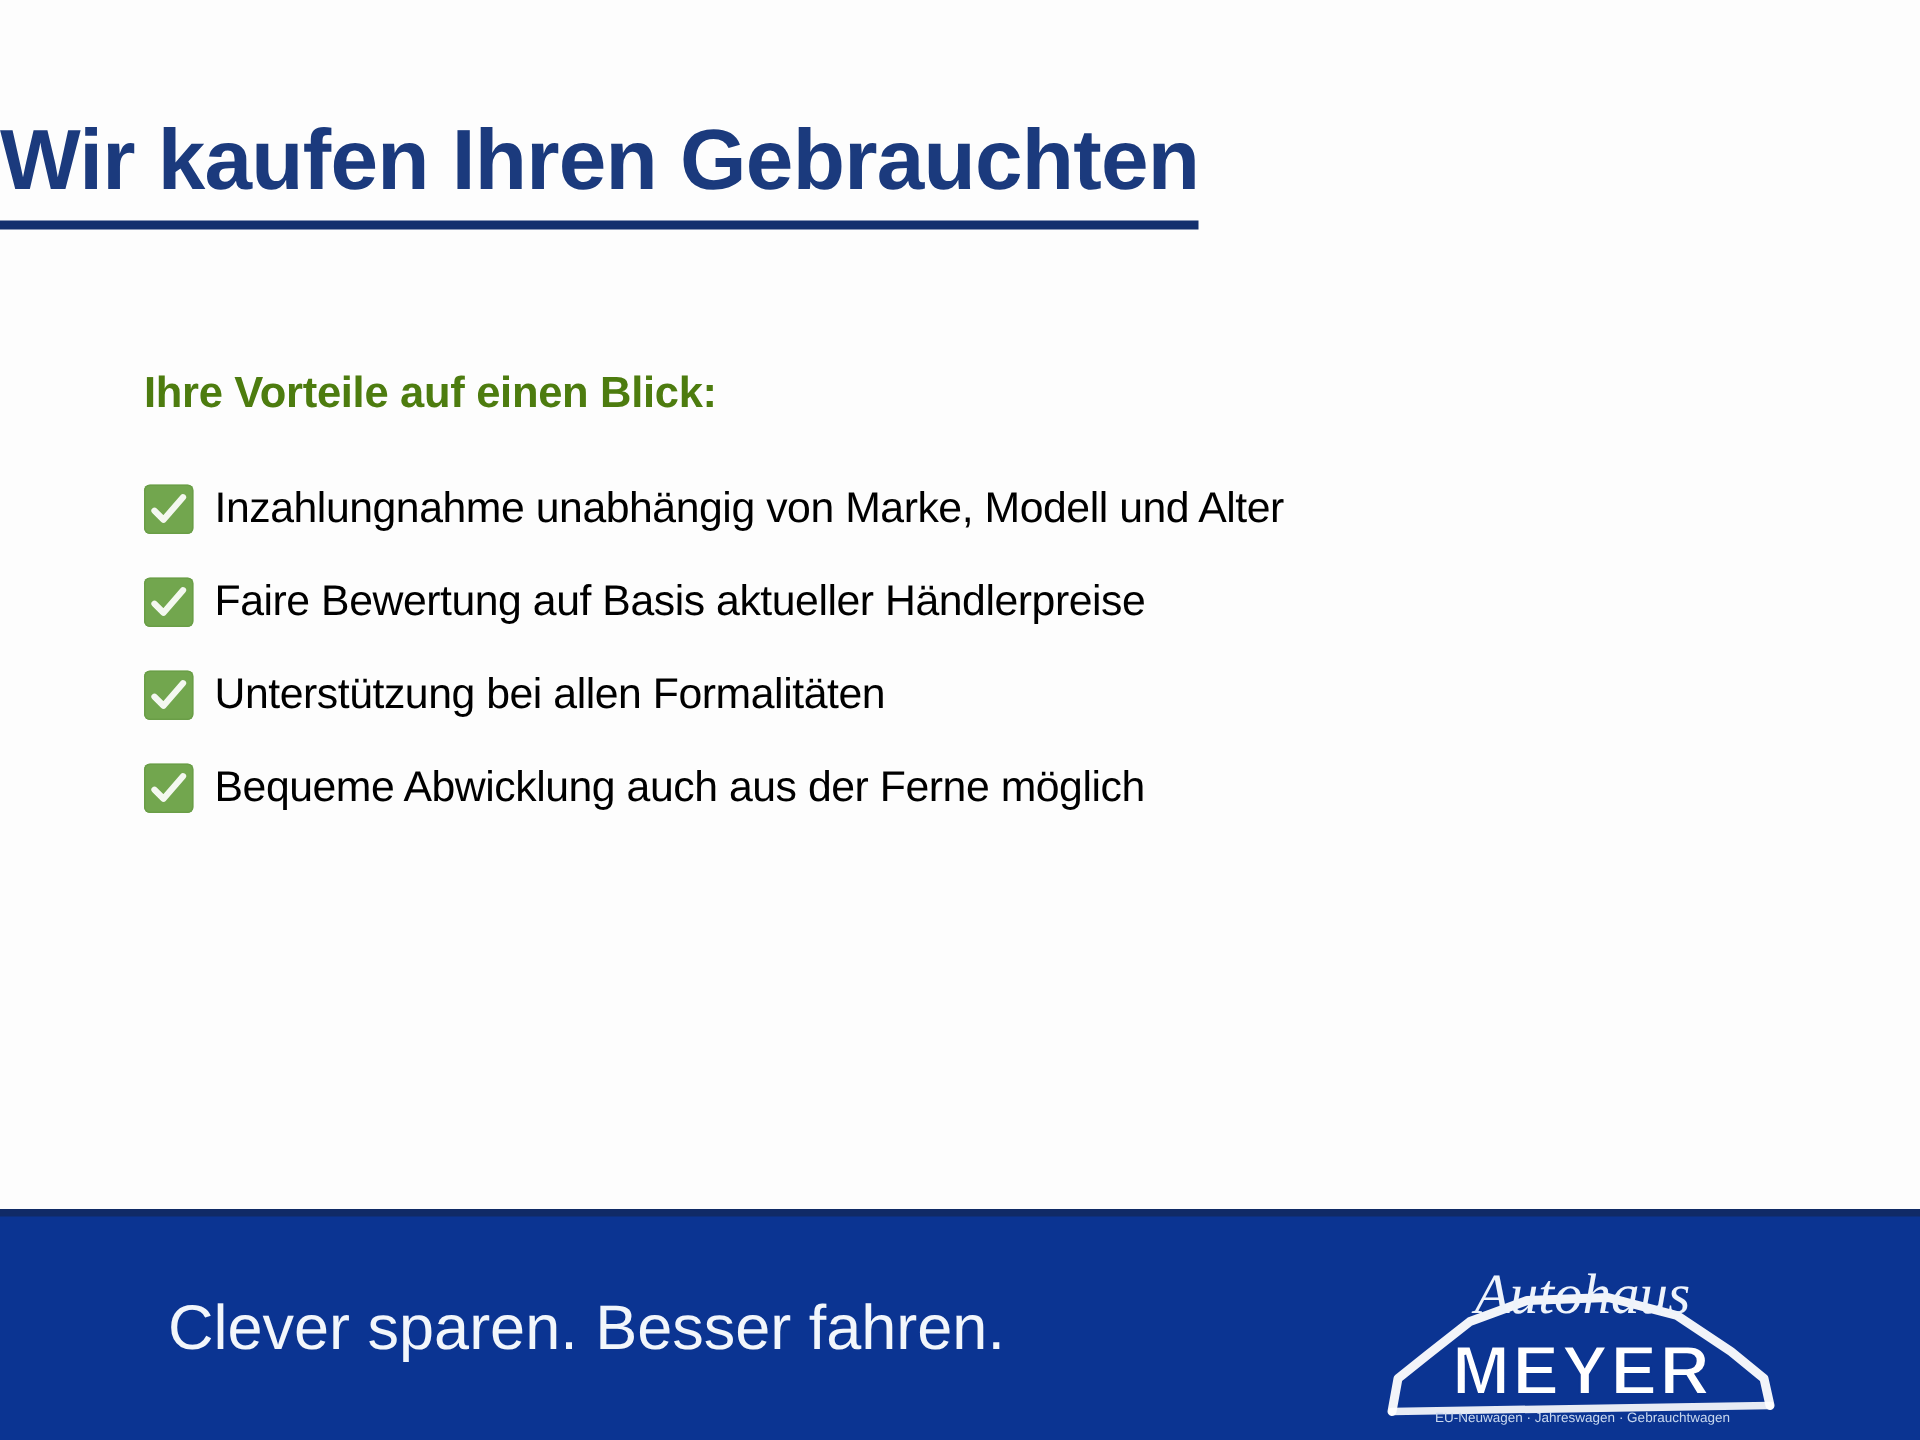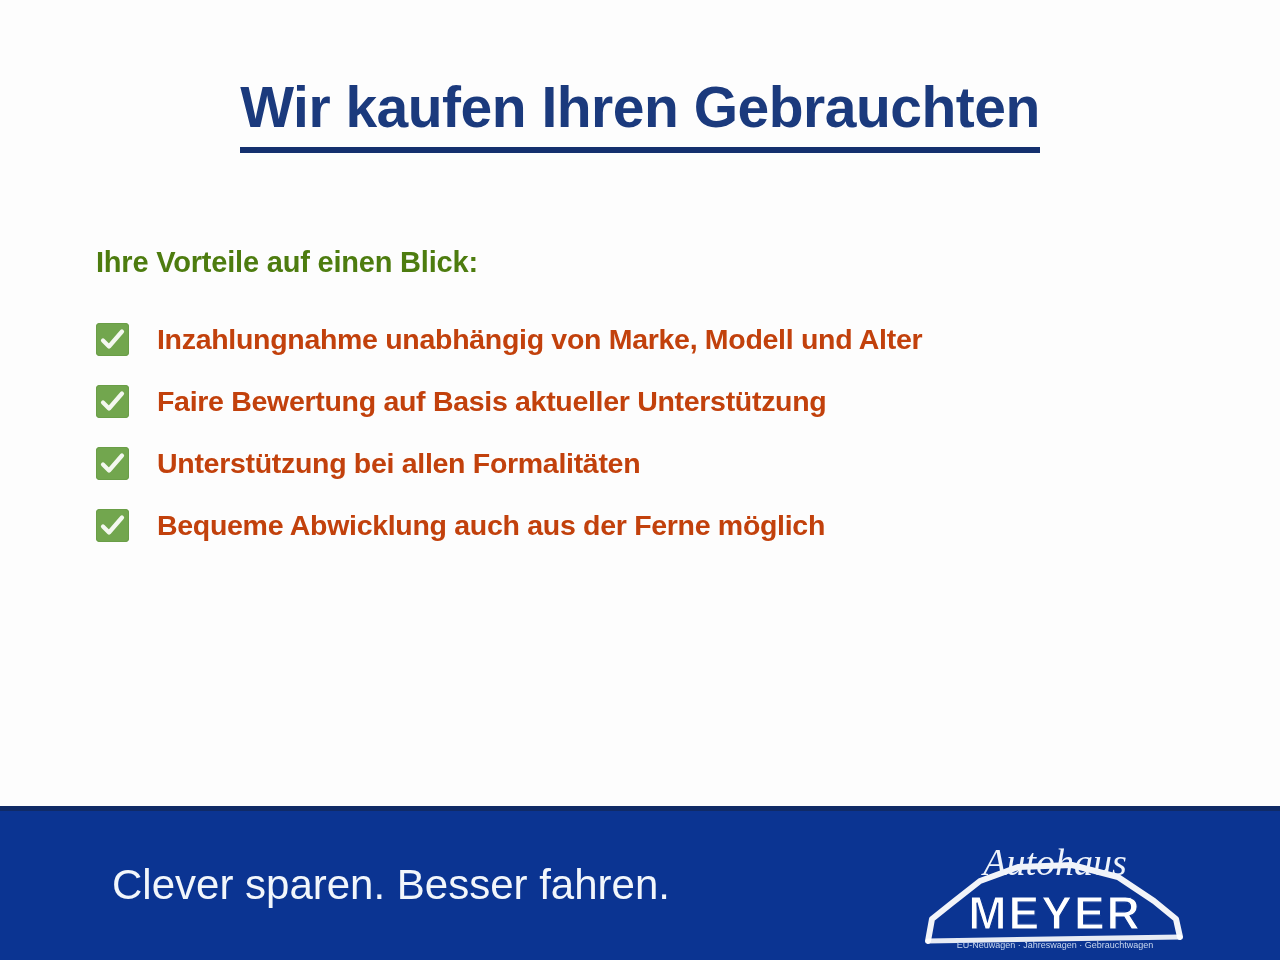--- a/index.html
+++ b/index.html
@@ -21,21 +21,20 @@
     height: 960px;
     background: #fdfdfd;
   }
 
   
   .title-wrap {
     position: absolute;
     left: 0;
     top: 78px;
     width: 1280px;
-    text-align: center;
   }
   .title {
     display: inline-block;
     font-size: 57px;
     font-weight: bold;
     color: #1b3a7d;
     letter-spacing: -0.5px;
     line-height: 1.05;
     white-space: nowrap;
     padding-bottom: 9px;
@@ -79,26 +78,25 @@
   .check-icon svg {
     position: absolute;
     left: 3px;
     top: 3px;
     width: 27px;
     height: 27px;
     display: block;
   }
   .benefit-label {
     font-size: 28.5px;
-    font-weight: bold;
-    color: #c2410c;
+    font-weight: normal;
+    color: #000000;
     letter-spacing: -0.3px;
     white-space: nowrap;
     line-height: 1;
-    margin-left: 14px;
   }
 
   
   .footer-banner {
     position: absolute;
     left: 0;
     top: 786px;
     width: 1280px;
     height: 174px;
     background: #0b3492;
@@ -152,21 +150,21 @@
       </span>
       <span class="benefit-label">Inzahlungnahme unabhängig von Marke, Modell und Alter</span>
     </div>
 
     <div class="benefit-row">
       <span class="check-icon">
         <svg viewBox="0 0 27 27" xmlns="http://www.w3.org/2000/svg">
           <path d="M4 14.5 L10 20.5 L23 5.5" fill="none" stroke="#f4f8f0" stroke-width="4.2" stroke-linecap="round" stroke-linejoin="round"></path>
         </svg>
       </span>
-      <span class="benefit-label">Faire Bewertung auf Basis aktueller Unterstützung</span>
+      <span class="benefit-label">Faire Bewertung auf Basis aktueller Händlerpreise</span>
     </div>
 
 
     <div class="benefit-row">
       <span class="check-icon">
         <svg viewBox="0 0 27 27" xmlns="http://www.w3.org/2000/svg">
           <path d="M4 14.5 L10 20.5 L23 5.5" fill="none" stroke="#f4f8f0" stroke-width="4.2" stroke-linecap="round" stroke-linejoin="round"></path>
         </svg>
       </span>
       <span class="benefit-label">Unterstützung bei allen Formalitäten</span>

